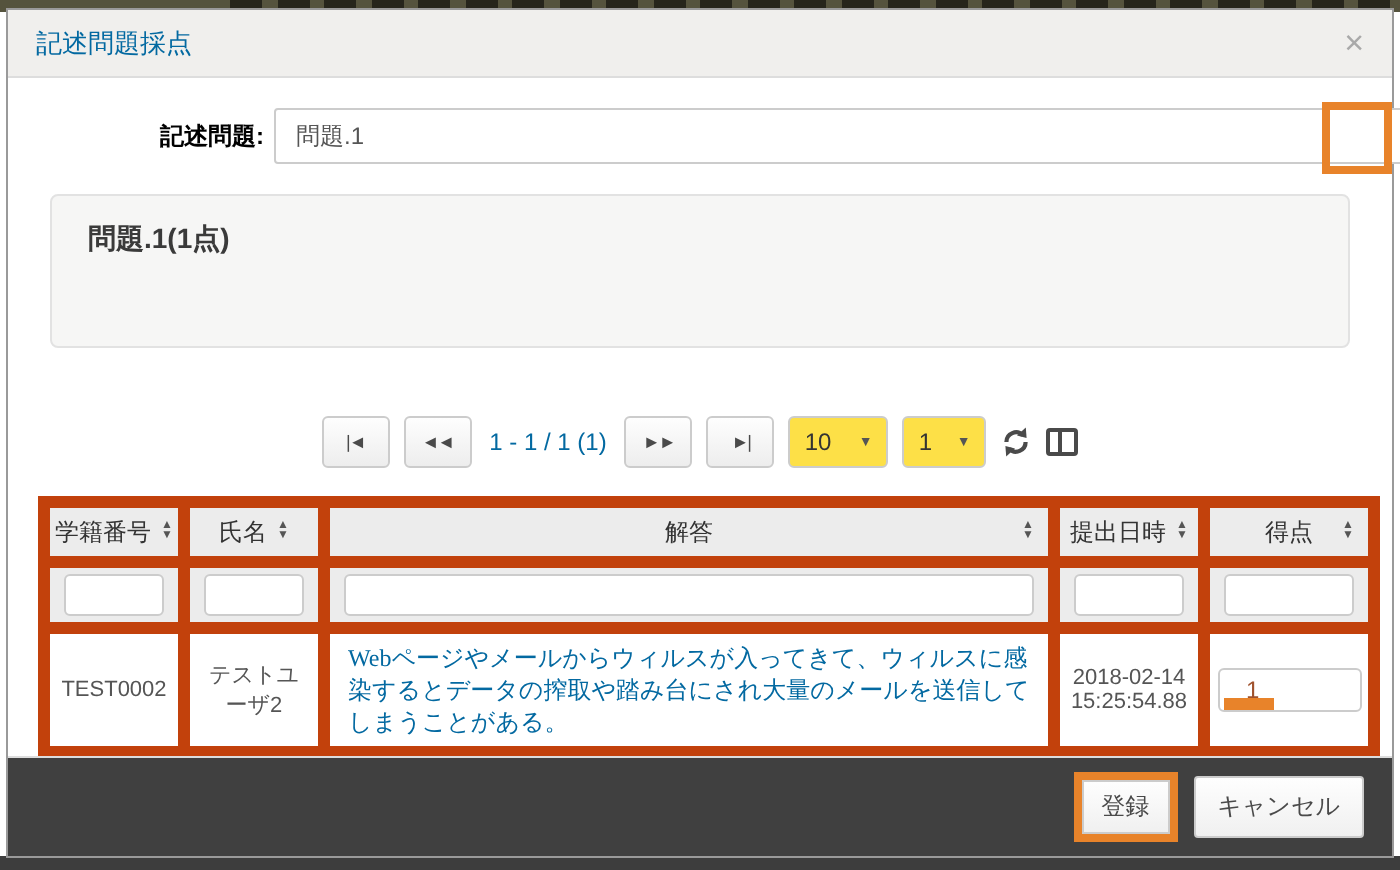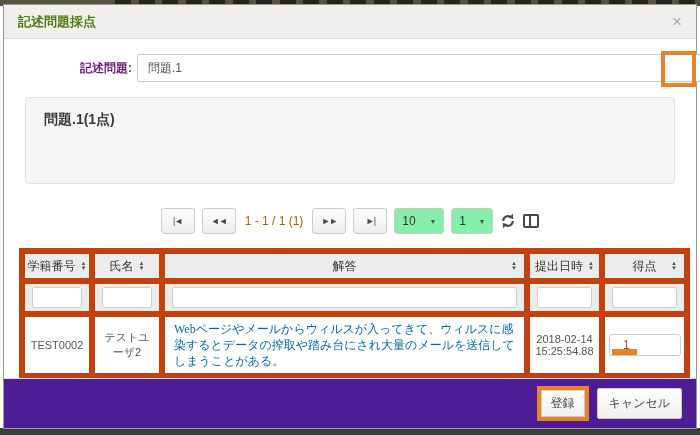--- a/index.html
+++ b/index.html
@@ -14,47 +14,47 @@
   .bg-top::after{ content:""; position:absolute; left:115px; right:0; top:0; height:5px;
     background:repeating-linear-gradient(90deg,#26251b 0 16px,#55533d 16px 24px,#26251b 24px 40px,#55533d 40px 47px); }
   .bg-bottom { position:absolute; left:0; bottom:0; width:700px; height:7px; background:#3d3d3d; }
 
   .modal { position:absolute; left:3px; right:3px; top:4px; bottom:6px;
     background:#fff; border:1px solid #9a9a9a; }
 
   .modal-header { position:absolute; left:0; right:0; top:0; height:34px;
     background:#f0efed; border-bottom:1px solid #ddd;
     display:flex; align-items:center; padding:0 14px; }
-  .modal-title { font-size:13px; font-weight:bold; color:#4d7c0f; }
+  .modal-title { font-size:13px; font-weight:normal; color:#0369a1; }
   .close-btn { margin-left:auto; font-size:17px; color:#a9a9a9; cursor:pointer; line-height:1; }
 
   
   .select-label { position:absolute; left:0; top:49px; width:128px; height:28px;
-    line-height:28px; text-align:right; font-weight:bold; color:#701a75; }
+    line-height:28px; text-align:right; font-weight:bold; color:#000000; }
   .question-select { position:absolute; left:133px; top:49px; width:588px; height:28px;
     background:#fff; border:1px solid #ccc; border-radius:2px;
     display:flex; align-items:center; padding:0 10px; color:#555; }
   .question-select .arrow { position:absolute; right:16px; font-size:8px; color:#444; }
   .annotation-box { position:absolute; border:4px solid #e8832a; background:transparent; z-index:5; }
   .ann-dropdown { left:657px; top:46px; width:35px; height:36px; }
 
   
-  .question-panel { position:absolute; left:21px; right:21px; top:92px; height:87px;
+  .question-panel { position:absolute; left:21px; right:21px; top:92px; height:77px;
     background:#f6f6f5; border:1px solid #e2e2e2; border-radius:4px; padding:13px 18px; }
   .qp-title { font-size:14px; font-weight:bold; color:#3a3a3a; }
   .qp-desc  { margin-top:7px; font-size:12px; color:#8a8a8a; }
 
   
   .pager { position:absolute; left:0; right:0; top:201px; height:30px;
     display:flex; align-items:center; justify-content:center; gap:7px; }
   .pg-btn { width:34px; height:26px; display:flex; align-items:center; justify-content:center;
     background:linear-gradient(#fefefe,#ededed); border:1px solid #ccc; border-radius:3px;
     color:#4a4a4a; font-size:9px; letter-spacing:-1px; cursor:pointer; }
-  .pg-info { color:#a16207; font-size:12px; padding:0 2px; }
-  .pg-select { height:26px; background:#86efac; border:1px solid #ccc; border-radius:3px;
+  .pg-info { color:#0369a1; font-size:12px; padding:0 2px; }
+  .pg-select { height:26px; background:#fde047; border:1px solid #ccc; border-radius:3px;
     display:flex; align-items:center; justify-content:space-between; padding:0 7px;
     color:#333; cursor:pointer; }
   .pg-select .arrow { font-size:7px; color:#555; margin-left:8px; }
   .pg-size { width:50px; } .pg-num { width:42px; }
   .pg-icon { display:flex; align-items:center; justify-content:center; cursor:pointer; }
   .cols-icon { width:16px; height:14px; border:2px solid #4a4a4a; border-radius:2px; position:relative; }
   .cols-icon::after { content:""; position:absolute; left:4px; top:0; bottom:0; width:2px; background:#4a4a4a; }
 
   
   table.grid { position:absolute; left:15px; top:243px; width:665px;
@@ -73,21 +73,21 @@
   .data-row td.answer-cell { text-align:left; font-size:12px; color:#0369a1;
     line-height:16px; padding:4px 9px;font-family:Liberation Serif, serif; }
   .score-wrap { position:relative; display:inline-block; }
   .score-input { width:72px; height:22px; border:1px solid #ccc; border-radius:3px;
     padding:0 0 0 13px; font-family:inherit; font-size:12px; color:#a0522d; outline:none; }
   .score-mark { position:absolute; left:3px; bottom:1px; width:25px; height:6px;
     background:#e8832a; pointer-events:none; }
 
   
   .modal-footer { position:absolute; left:0; right:0; bottom:0; height:50px;
-    background:#4c1d95; border-top:1px solid #ddd;
+    background:#404040; border-top:1px solid #ddd;
     display:flex; align-items:center; justify-content:flex-end; padding-right:14px; gap:8px; }
   .ann-submit { position:relative; border:4px solid #e8832a; }
   .btn { font-family:inherit; font-size:12px; color:#4a4a4a; cursor:pointer;
     background:linear-gradient(#fefefe,#f0f0f0); border:1px solid #ccc; border-radius:2px; }
   .btn-submit { padding:4px 9px; border-radius:0; }
   .btn-cancel { padding:6px 11px; }
 </style>
 </head>
 <body>
 

